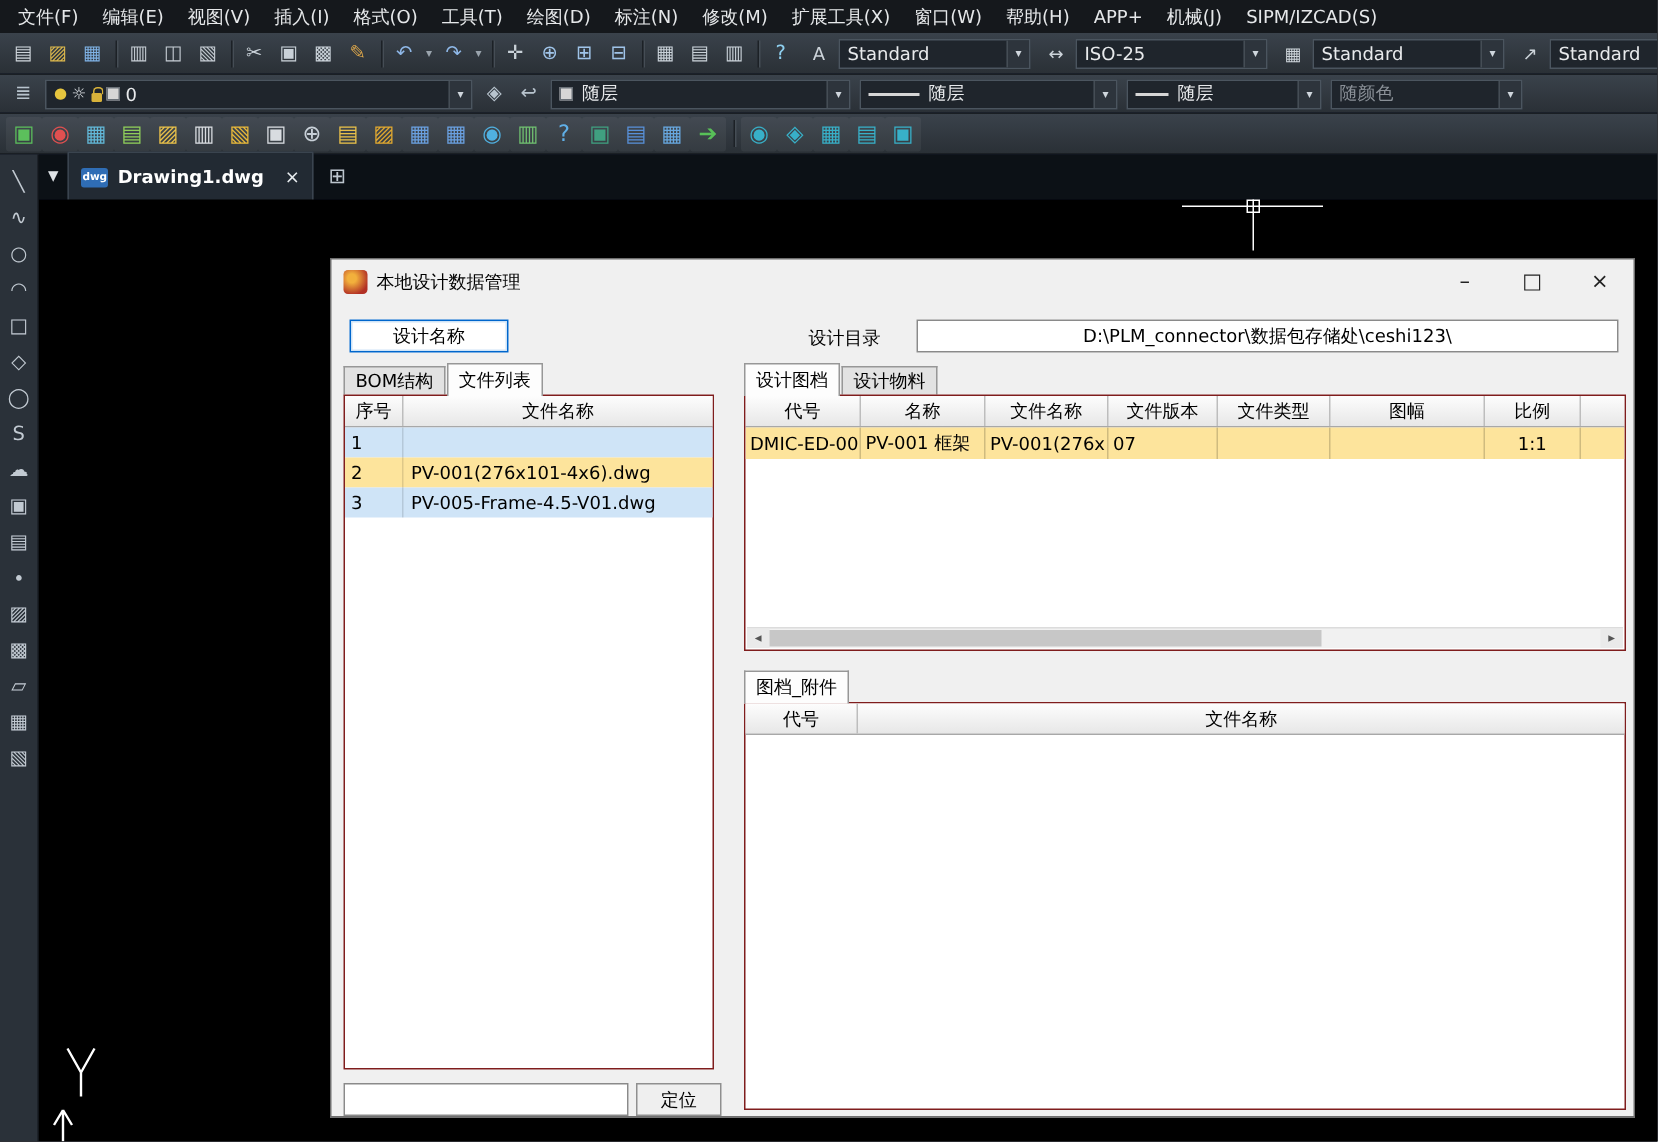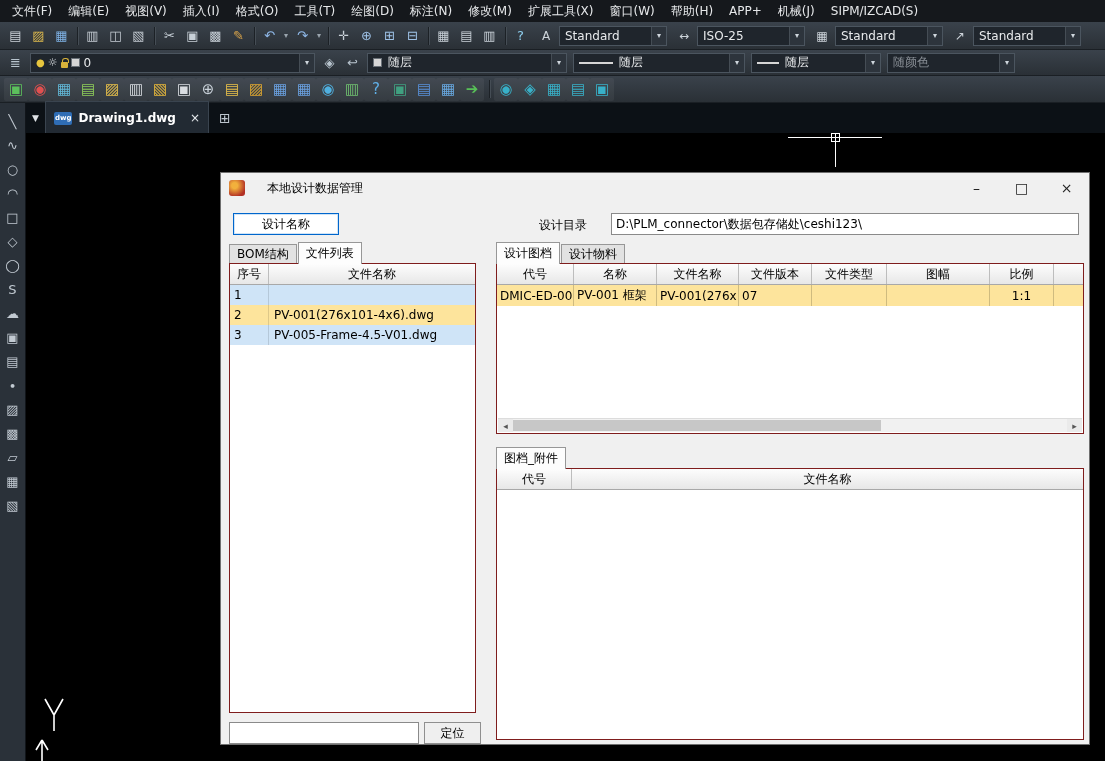--- a/index.html
+++ b/index.html
@@ -21,21 +21,21 @@
   .tbtn.narrow{width:10px;font-size:8px;color:#9aa4ad}
   .tbtn.sep{width:8px}
   .tbtn.sep::after{content:"";width:1px;height:18px;background:#1c2126;box-shadow:1px 0 0 #454d55}
   .toolbar3 .tbtn{width:24px;height:23px;font-size:15px;background:rgba(255,255,255,.05)}
   .toolbar3 .tbtn.sep{width:10px;background:none}
   .combo{height:20px;background:#1f252c;border:1px solid #4b555f;color:#e8eaec;display:flex;align-items:center;padding-left:5px;margin:0 3px;flex:none}
   .combo-val{white-space:nowrap;overflow:hidden}
   .combo-arrow{margin-left:auto;width:15px;height:18px;background:#2d343c;border-left:1px solid #454d55;display:flex;align-items:center;justify-content:center;font-size:8px;color:#cfd6dd;flex:none}
   .combo.disabled .combo-val{color:#8a9097}
   .style-ico{width:20px;height:20px;display:flex;align-items:center;justify-content:center;color:#cdd4da;flex:none;margin-left:4px}
-  .w108{width:108px}.w285{width:285px}.w200{width:200px}.w172{width:172px}.w130{width:130px}.w128{width:128px}
+  .w108{width:128px}.w285{width:285px}.w200{width:200px}.w172{width:172px}.w130{width:130px}.w128{width:128px}
   .lyr-ico{display:flex;align-items:center;gap:3px;margin-right:4px}
   .dot-bulb{color:#e6c53e;font-size:10px}
   .dot-sun{color:#d9dde1;font-size:11px}
   .lock{width:7px;height:6px;background:#d8b23a;border-radius:1px;position:relative;margin-top:4px}
   .lock::before{content:"";position:absolute;left:1px;top:-4px;width:5px;height:4px;border:1px solid #d8b23a;border-bottom:none;border-radius:3px 3px 0 0}
   .swatch{width:9px;height:9px;background:#d6d6d6;border:1px solid #6a7178}
   .line-sample{width:34px;height:2px;background:#d6d6d6;margin-right:6px;flex:none}
 
   
   .palette{position:absolute;left:0;top:103px;bottom:0;width:26px;background:#2a3139;border-right:1px solid #11151a;display:flex;flex-direction:column;align-items:center;padding-top:9px;gap:5px}
@@ -47,21 +47,21 @@
   .tab-close{color:#e8ecef;font-weight:normal;margin-left:8px}
   .newtab{color:#bcc5cd;font-size:14px;margin-left:10px}
   .canvas{position:absolute;left:26px;top:133px;right:0;bottom:0;background:#000}
   .ch-h{position:absolute;left:788px;top:137px;width:94px;height:1px;background:#fff}
   .ch-v{position:absolute;left:835px;top:133px;width:1px;height:34px;background:#fff}
   .ch-box{position:absolute;left:831px;top:133px;width:9px;height:9px;border:1px solid #fff}
   .ucs{position:absolute;left:24px;top:686px}
 
   
   .dialog{position:absolute;left:220px;top:172px;width:870px;height:573px;background:#f0f0f0;border:1px solid #6f6f6f;box-shadow:4px 4px 14px rgba(0,0,0,.55);color:#000}
-  .dlg-title{height:30px;display:flex;align-items:center;padding-left:8px;gap:22px}
+  .dlg-title{height:30px;display:flex;align-items:center;padding-left:8px;gap:6px}
   .app-ico{width:16px;height:16px;border-radius:3px;background:radial-gradient(circle at 35% 35%,#f2b03c 20%,#b23025 75%);flex:none}
   .dlg-controls{margin-left:auto;display:flex;align-self:flex-start}
   .dlg-btn{width:45px;height:29px;display:flex;align-items:center;justify-content:center;font-size:14px;color:#222}
   .fld{position:absolute;border:1px solid #8a8a8a;background:#fff;height:22px;font-size:12px;padding:2px 4px;font-family:"DejaVu Sans","Liberation Sans",sans-serif}
   .design-name-btn{position:absolute;left:12px;top:40px;width:106px;height:22px;background:#fff;border:1px solid #0066cc;box-shadow:inset 0 0 0 1px #cfe4f7;display:flex;align-items:center;justify-content:center}
   .lbl{position:absolute;white-space:nowrap}
   .xtabs{position:absolute;display:flex;align-items:flex-end}
   .xtab{height:20px;padding:0 7px;border:1px solid #979797;border-bottom:none;background:#e2e2e2;display:flex;align-items:center;margin-right:1px}
   .xtab.active{background:#fdfdfd;height:22px;position:relative;z-index:3}
   .panel{position:absolute;background:#fff;border:1px solid #7f1d1d}
@@ -246,21 +246,21 @@
       <span>本地设计数据管理</span>
       <span class="dlg-controls">
         <span class="dlg-btn">–</span>
         <span class="dlg-btn">□</span>
         <span class="dlg-btn">×</span>
       </span>
     </div>
 
     <div class="design-name-btn">设计名称</div>
     <span class="lbl" style="left:318px;top:44px">设计目录</span>
-    <input class="fld" style="left: 390px; top: 40px; width: 468px;" value="D:\PLM_connector\数据包存储处\ceshi123\">
+    <input class="fld" style="left: 390px; top: 40px; width: 468px; text-align: center;" value="D:\PLM_connector\数据包存储处\ceshi123\">
 
     <div class="xtabs" style="left:8px;top:69px">
       <span class="xtab">BOM结构</span>
       <span class="xtab active">文件列表</span>
     </div>
 
     <div class="panel" style="left:8px;top:90px;width:247px;height:450px">
       <div class="thead">
         <span class="hcell lt-h0">序号</span>
         <span class="hcell lt-h1">文件名称</span>

